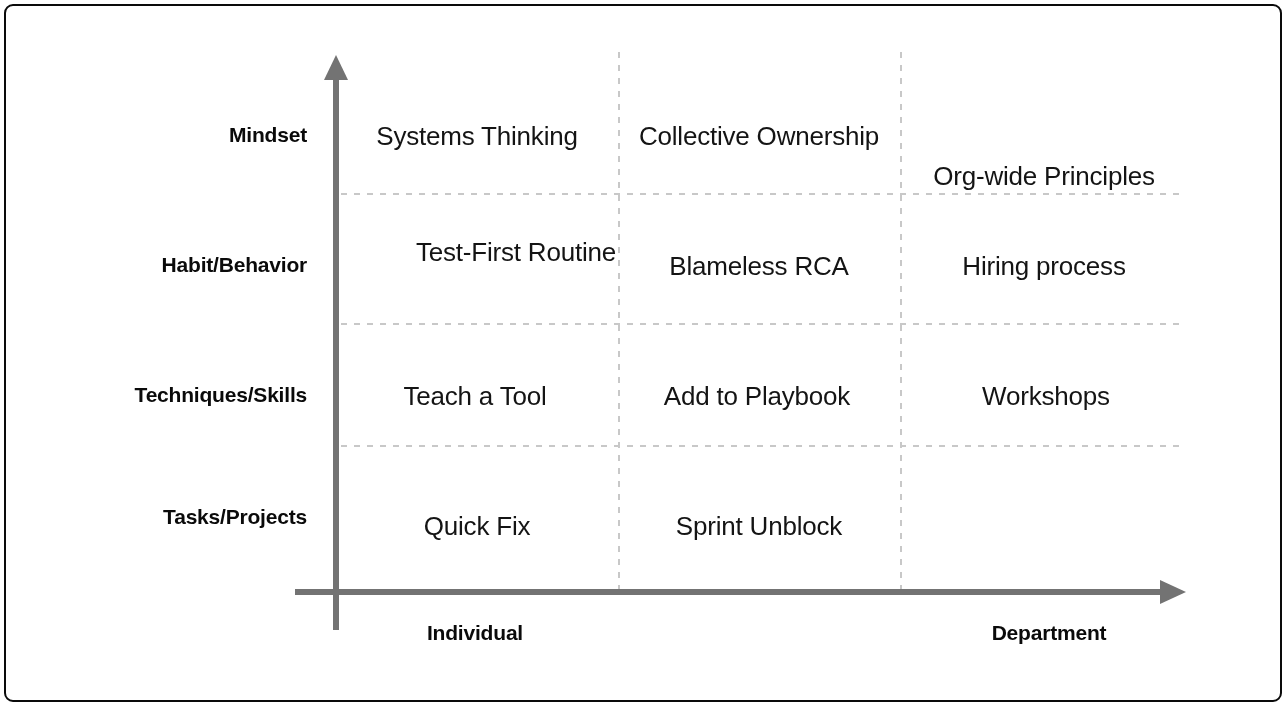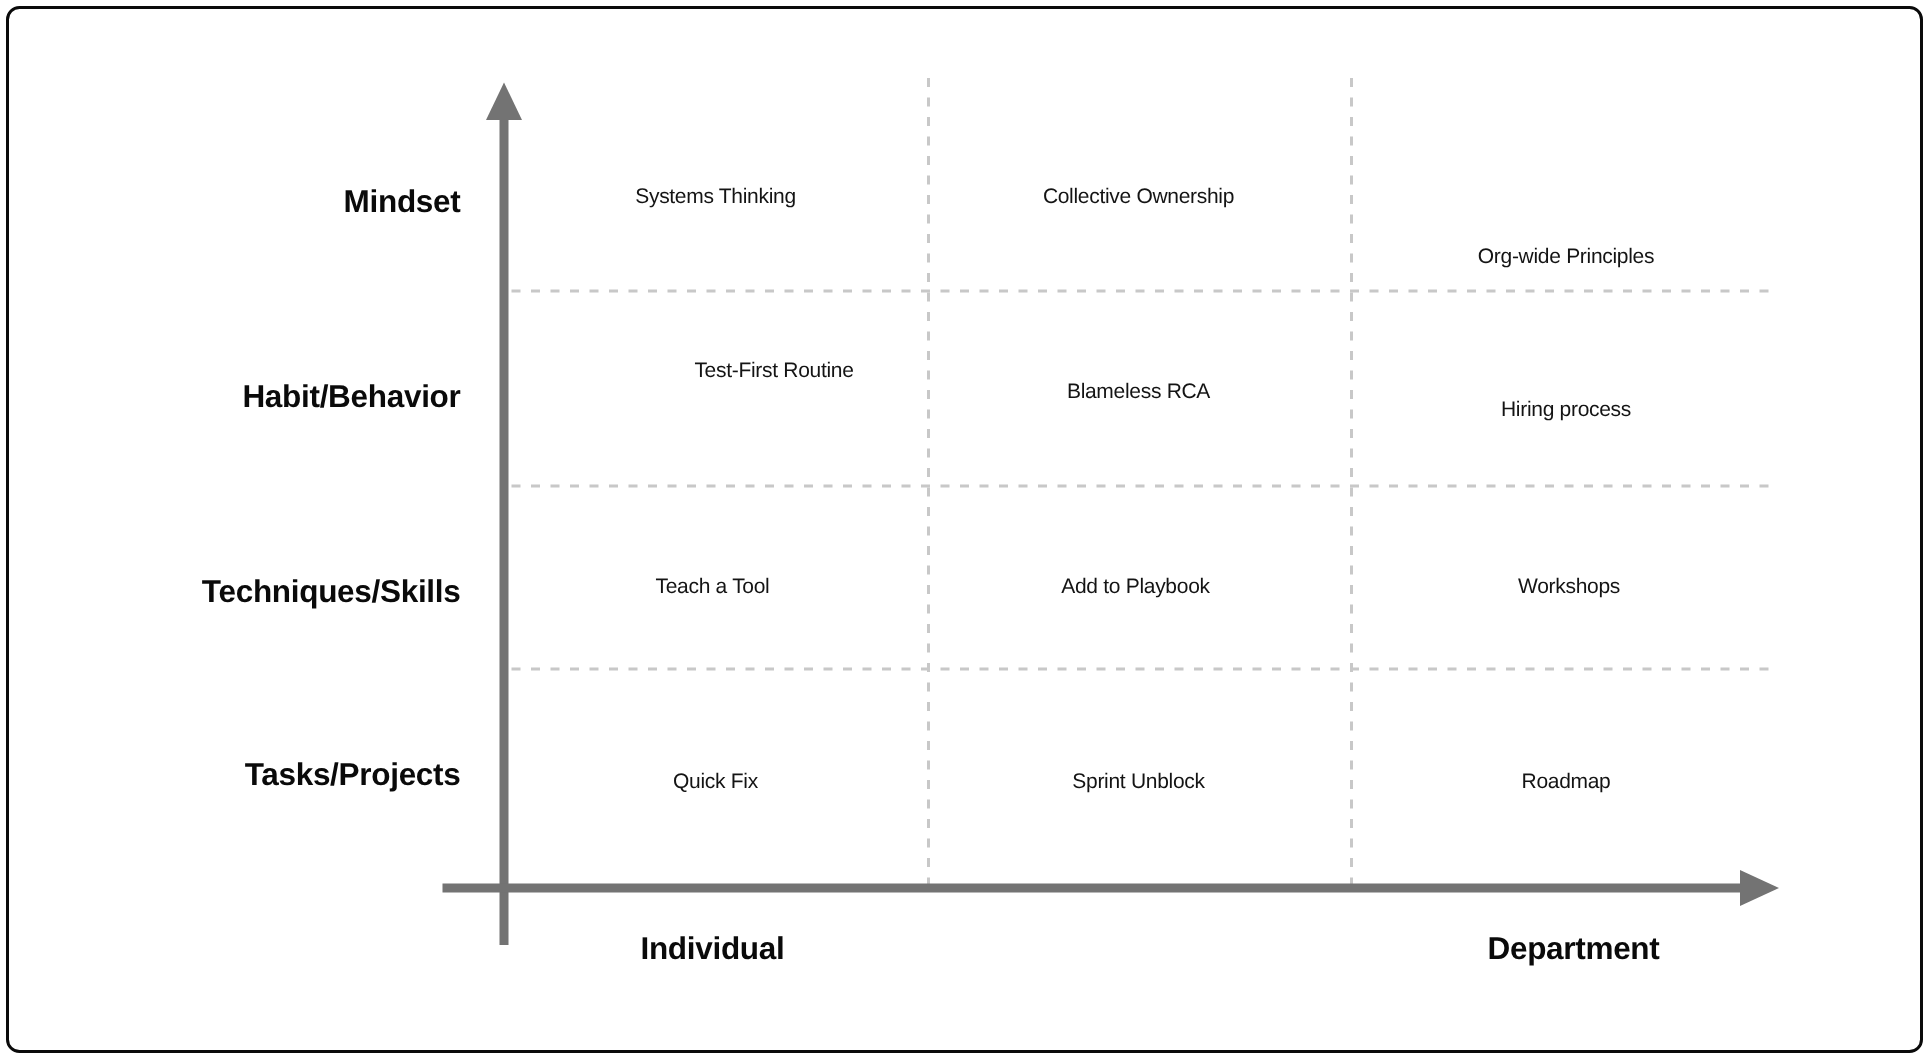--- a/index.html
+++ b/index.html
@@ -52,21 +52,21 @@
     font-size: 21px;
     font-weight: bold;
     color: #0a0a0a;
     letter-spacing: -0.2px;
     white-space: nowrap;
     line-height: 1;
   }
   .cell-text {
     position: absolute;
     text-align: center;
-    font-size: 14px;
+    font-size: 26px;
     font-weight: normal;
     color: #141414;
     letter-spacing: -0.2px;
     white-space: nowrap;
     line-height: 1;
   }
 </style>
 </head>
 <body>
 
@@ -105,23 +105,22 @@
 
   <div class="col-label" style="left:337px; width:276px; top:622px;">Individual</div>
   <div class="col-label" style="left:911px; width:276px; top:622px;">Department</div>
 
   <div class="cell-text" style="left:339px; width:276px; top:123px;">Systems Thinking</div>
   <div class="cell-text" style="left:621px; width:276px; top:123px;">Collective Ownership</div>
   <div class="cell-text" style="left:906px; width:276px; top:123px;margin-top:40px;">Org-wide Principles</div>
 
   <div class="cell-text" style="left:339px; width:276px; top:239px;padding-left:39px;">Test-First Routine</div>
   <div class="cell-text" style="left:621px; width:276px; top:253px;">Blameless RCA</div>
-  <div class="cell-text" style="left:906px; width:276px; top:253px;margin-top:12px;">Hiring process</div>
+  <div class="cell-text" style="left:906px; width:276px; top:253px;">Hiring process</div>
 
   <div class="cell-text" style="left:619px; width:276px; top:383px;">Add to Playbook</div>
   <div class="cell-text" style="left:337px; width:276px; top:383px;">Teach a Tool</div>
   <div class="cell-text" style="left:908px; width:276px; top:383px;">Workshops</div>
 
   <div class="cell-text" style="left:339px; width:276px; top:513px;">Quick Fix</div>
   <div class="cell-text" style="left:621px; width:276px; top:513px;">Sprint Unblock</div>
-  <div class="cell-text" style="left:906px; width:276px; top:513px;">Roadmap</div>
 
 </div>
 
 </body></html>

